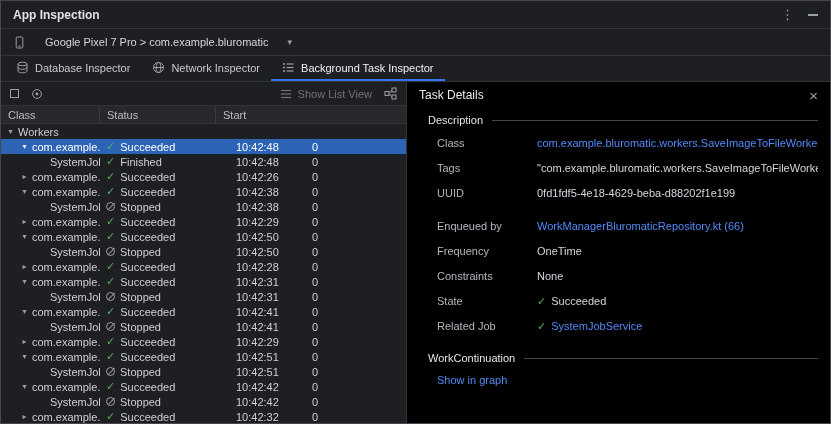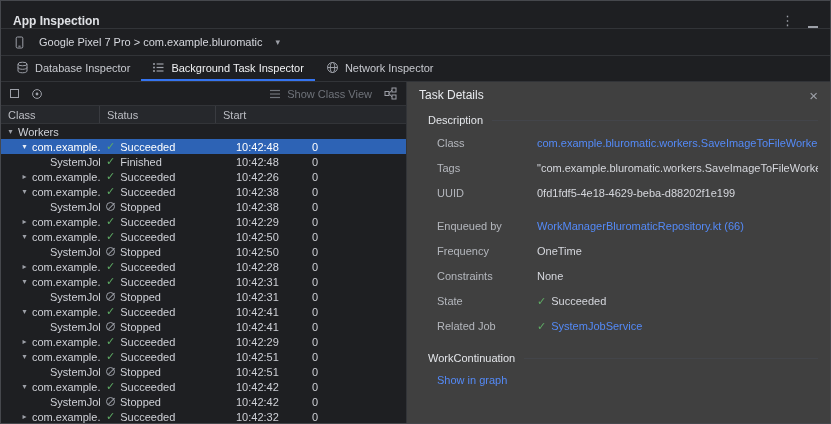--- a/index.html
+++ b/index.html
@@ -1,29 +1,29 @@
 <!DOCTYPE html>
 <html><head>
 <meta charset="utf-8">
 <style>
   * { margin:0; padding:0; box-sizing:border-box; }
   html,body { width:831px; height:424px; overflow:hidden; background:#1e1f22;
     font-family:"Liberation Sans", sans-serif; color:#dfe1e5; font-size:11px; }
   .window { width:831px; height:424px; border:1px solid #46484d; display:flex; flex-direction:column; overflow:hidden; background:#1e1f22; }
 
   
-  .titlebar { height:28px; flex:0 0 28px; display:flex; align-items:flex-end; padding:0 12px; border-bottom:1px solid #323438; }
+  .titlebar { height:28px; flex:0 0 28px; display:flex; align-items:center; padding:0 12px; border-bottom:1px solid #323438; }
   .titlebar .title { font-size:12px; font-weight:bold; }
   .titlebar .tspacer { flex:1; }
   .tb-icon { color:#9da0a8; margin-left:14px; cursor:pointer; display:flex; align-items:center; }
   .kebab { font-size:13px; }
   .minbar { width:10px; height:2px; background:#9da0a8; display:inline-block; }
 
   
-  .devicebar { height:27px; flex:0 0 27px; display:flex; align-items:center; gap:13px; padding:0 12px; border-bottom:1px solid #323438; color:#d5d7dd; }
+  .devicebar { height:27px; flex:0 0 27px; display:flex; align-items:center; gap:19px; padding:0 12px; border-bottom:1px solid #323438; color:#d5d7dd; }
   .chev-sm { color:#9da0a8; font-size:9px; }
 
   
   .tabbar { height:26px; flex:0 0 26px; display:flex; align-items:stretch; padding:0 4px; border-bottom:1px solid #323438; }
   .tab { display:flex; align-items:center; gap:6px; padding:0 11px; color:#c7c9cf; cursor:pointer; border-bottom:2px solid transparent;justify-content:space-between; }
   .tab.active { color:#f0f1f3; border-bottom:2px solid #3574f0; }
   .tabicon { flex:0 0 auto; }
 
   
   .content { flex:1; display:flex; min-height:0; }
@@ -48,21 +48,21 @@
   .chev { flex:0 0 11px; width:11px; text-align:center; color:#9da0a8; font-size:8px; }
   .trow.sel .chev { color:#e8edf5; }
   .c-status { display:flex; align-items:center; gap:5px; padding-left:6px; }
   .c-start { padding-left:20px; }
   .c-retries { padding-left:6px; }
   .chk { color:#5fad65; font-size:11px; line-height:1; }
   .stopc { width:9px; height:9px; flex:0 0 9px; border:1px solid #9da0a8; border-radius:50%; position:relative; display:inline-block; }
   .stopc::after { content:""; position:absolute; left:-0.5px; top:3px; width:8.5px; height:1px; background:#9da0a8; transform:rotate(-45deg); }
 
   
-  .rpanel { flex:1; background:#404040; display:flex; flex-direction:column; min-width:0; overflow:hidden; }
+  .rpanel { flex:1; background:#000000; display:flex; flex-direction:column; min-width:0; overflow:hidden; }
   .rhead { height:26px; flex:0 0 26px; display:flex; align-items:center; justify-content:space-between; padding:0 12px; }
   .rtitle { font-size:12px; color:#e8eaee; }
   .close-x { color:#9da0a8; font-size:15px; line-height:1; cursor:pointer; }
   .rbody { flex:1; padding:2px 12px 16px 12px; overflow:hidden; }
   .sec { margin-bottom:15px; }
   .sec-head { display:flex; align-items:center; gap:9px; margin:4px 0 10px 9px; color:#e3e5e9; }
   .sec-head::after { content:""; flex:1; height:1px; background:#43454a; }
   .sec-action { margin:0 0 15px 18px; }
   .drow { display:flex; margin:0 0 7px 18px; line-height:14px; }
   .dlabel { width:100px; flex:0 0 100px; color:#b4b7bd; }
@@ -96,38 +96,38 @@
 
   <div class="tabbar">
     <div class="tab">
       <svg class="tabicon" width="13" height="13" viewBox="0 0 13 13">
         <ellipse cx="6.5" cy="3" rx="4.5" ry="1.8" fill="none" stroke="#9da0a8" stroke-width="1"></ellipse>
         <path d="M2 3v7c0 1 2 1.8 4.5 1.8S11 11 11 10V3" fill="none" stroke="#9da0a8" stroke-width="1"></path>
         <path d="M2 6.5c0 1 2 1.8 4.5 1.8S11 7.5 11 6.5" fill="none" stroke="#9da0a8" stroke-width="1"></path>
       </svg>
       <span>Database Inspector</span>
     </div>
+    <div class="tab">
+      <svg class="tabicon" width="13" height="13" viewBox="0 0 13 13">
+        <circle cx="6.5" cy="6.5" r="5" fill="none" stroke="#9da0a8" stroke-width="1"></circle>
+        <ellipse cx="6.5" cy="6.5" rx="2.2" ry="5" fill="none" stroke="#9da0a8" stroke-width="1"></ellipse>
+        <line x1="1.5" y1="6.5" x2="11.5" y2="6.5" stroke="#9da0a8" stroke-width="1"></line>
+      </svg>
+      <span>Network Inspector</span>
+    </div>
     <div class="tab active">
       <svg class="tabicon" width="13" height="13" viewBox="0 0 13 13">
         <line x1="4.6" y1="3" x2="11.5" y2="3" stroke="#9da0a8" stroke-width="1.2"></line>
         <line x1="4.6" y1="6.5" x2="11.5" y2="6.5" stroke="#9da0a8" stroke-width="1.2"></line>
         <line x1="4.6" y1="10" x2="11.5" y2="10" stroke="#9da0a8" stroke-width="1.2"></line>
         <circle cx="2" cy="3" r="1" fill="#9da0a8"></circle>
         <circle cx="2" cy="6.5" r="1" fill="#9da0a8"></circle>
         <circle cx="2" cy="10" r="1" fill="#9da0a8"></circle>
       </svg>
       <span>Background Task Inspector</span>
-    </div>
-    <div class="tab">
-      <svg class="tabicon" width="13" height="13" viewBox="0 0 13 13">
-        <circle cx="6.5" cy="6.5" r="5" fill="none" stroke="#9da0a8" stroke-width="1"></circle>
-        <ellipse cx="6.5" cy="6.5" rx="2.2" ry="5" fill="none" stroke="#9da0a8" stroke-width="1"></ellipse>
-        <line x1="1.5" y1="6.5" x2="11.5" y2="6.5" stroke="#9da0a8" stroke-width="1"></line>
-      </svg>
-      <span>Network Inspector</span>
     </div>
   </div>
 
   <div class="content">
 
     <div class="lpanel">
       <div class="ltoolbar">
         <span class="tbtn">
             <span class="sq-icon"></span>
           </span>
@@ -137,21 +137,21 @@
             <circle cx="6" cy="6" r="1.4" fill="#9da0a8"></circle>
           </svg>
         </span>
         <span class="lt-spacer"></span>
         <span class="listview-wrap">
           <svg width="12" height="12" viewBox="0 0 12 12">
             <line x1="1" y1="2.5" x2="11" y2="2.5" stroke="#6f737a" stroke-width="1.2"></line>
             <line x1="1" y1="6" x2="11" y2="6" stroke="#6f737a" stroke-width="1.2"></line>
             <line x1="1" y1="9.5" x2="11" y2="9.5" stroke="#6f737a" stroke-width="1.2"></line>
           </svg>
-          <span>Show Class View</span>
+          <span>Show List View</span>
         </span>
         <span class="tbtn">
           <svg width="13" height="13" viewBox="0 0 13 13">
             <rect x="1" y="4.5" width="4" height="4" fill="none" stroke="#9da0a8" stroke-width="1"></rect>
             <rect x="8" y="1" width="4" height="4" fill="none" stroke="#9da0a8" stroke-width="1"></rect>
             <rect x="8" y="8" width="4" height="4" fill="none" stroke="#9da0a8" stroke-width="1"></rect>
             <line x1="5" y1="6.5" x2="8" y2="3" stroke="#9da0a8" stroke-width="1"></line>
             <line x1="5" y1="6.5" x2="8" y2="10" stroke="#9da0a8" stroke-width="1"></line>
           </svg>
         </span>

